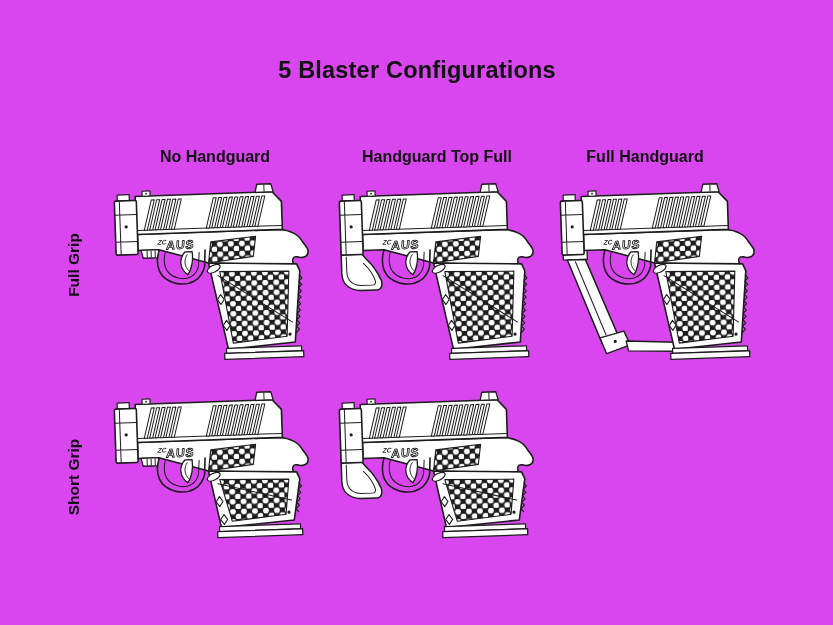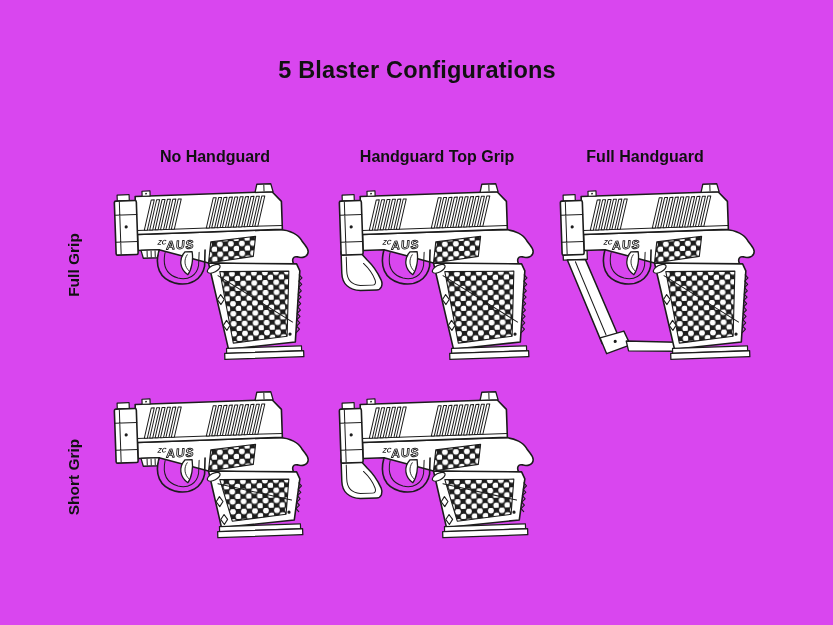--- a/index.html
+++ b/index.html
@@ -32,21 +32,21 @@
   .slot3{left:108px;top:390px}
   .slot4{left:333px;top:390px}
 </style>
 </head>
 <body>
 
 <div class="page">
   <h1 class="title">5 Blaster Configurations</h1>
 
   <div class="col-header c0">No Handguard</div>
-  <div class="col-header c1">Handguard Top Grip</div>
+  <div class="col-header c1">Handguard Top Full</div>
   <div class="col-header c2">Full Handguard</div>
 
   <div class="row-label r0">Full Grip</div>
   <div class="row-label r1">Short Grip</div>
 
   <div class="blaster-slot slot0">
 <svg viewBox="0 0 205 195" xmlns="http://www.w3.org/2000/svg">
  <defs>
   <pattern id="hc0" width="11" height="10" patternUnits="userSpaceOnUse">
     <rect width="11" height="10" fill="#1d1d1d"></rect>

